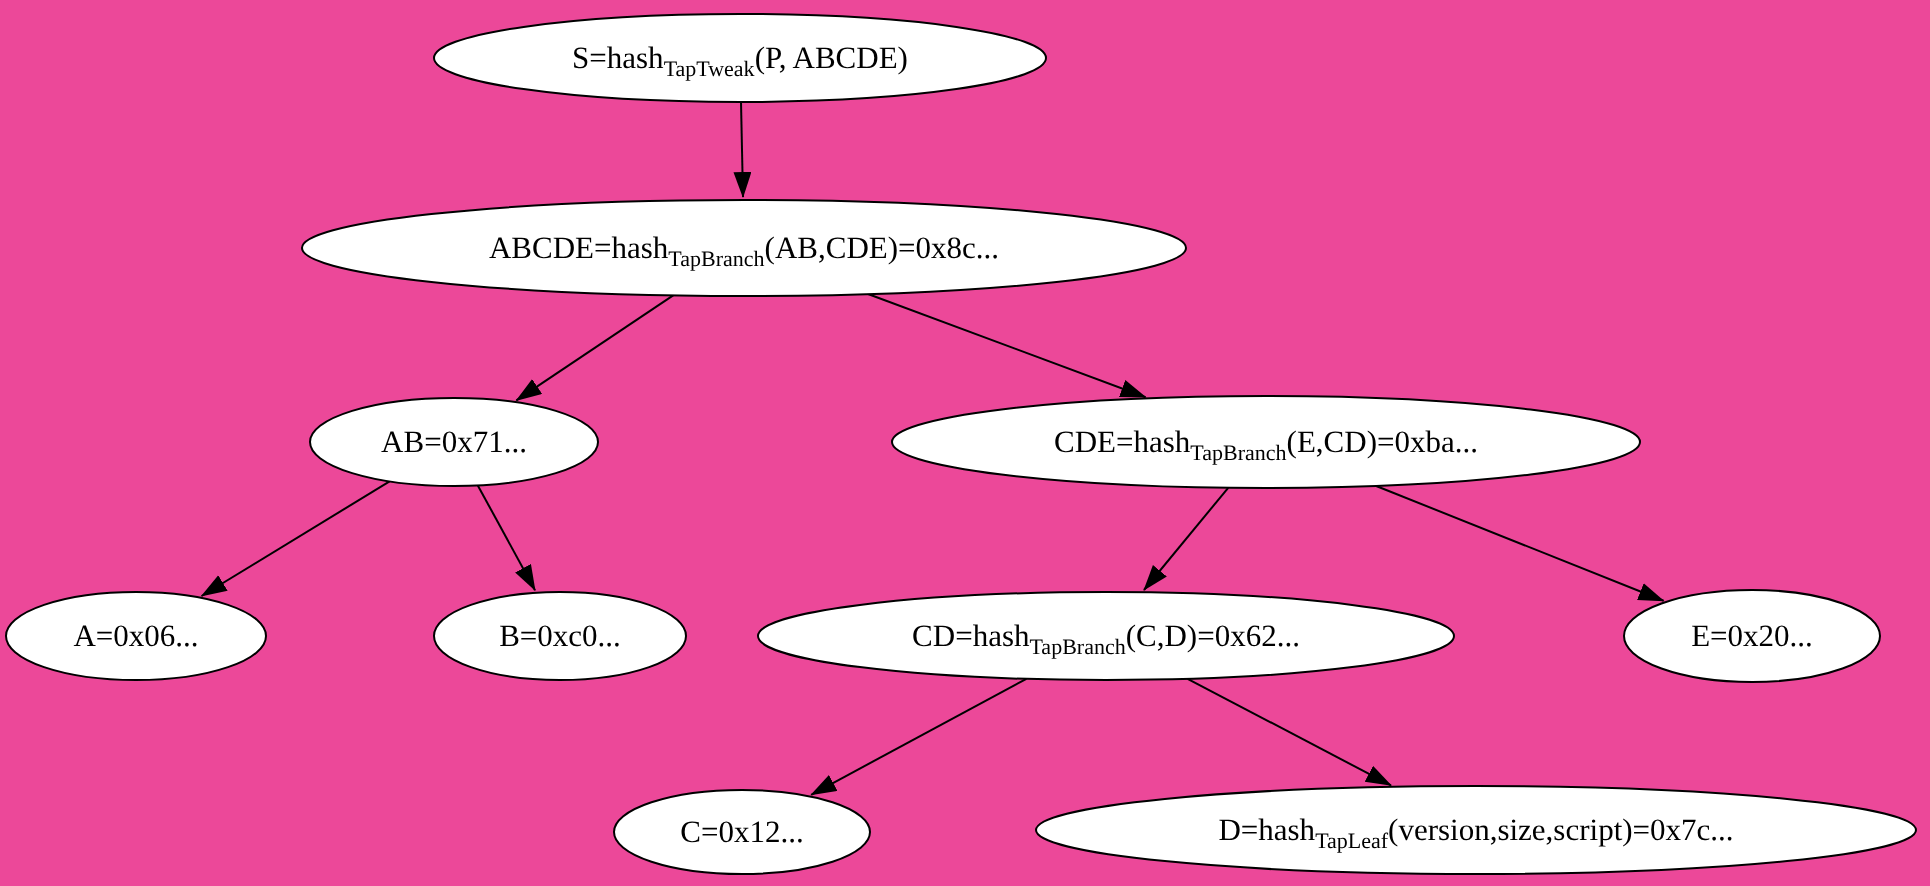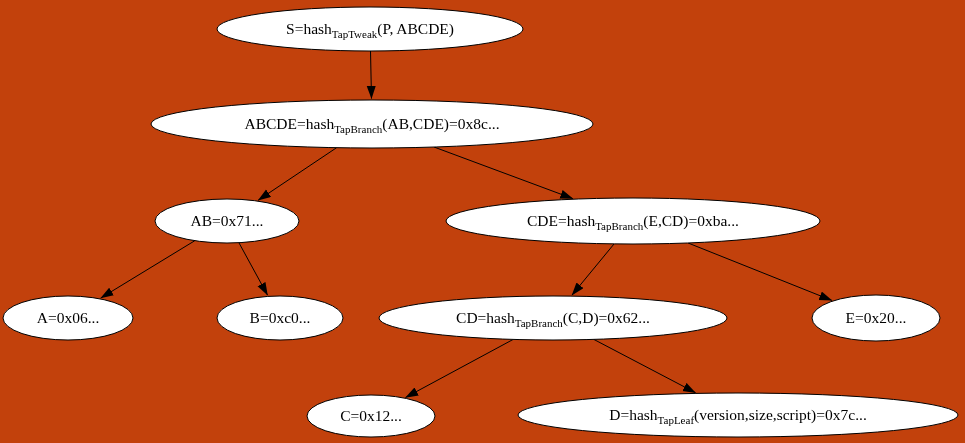--- a/index.html
+++ b/index.html
@@ -4,21 +4,21 @@
 <style>
   html, body {
     margin: 0;
     padding: 0;
     background: #ffffff;
   }
   .canvas {
     position: relative;
     width: 965px;
     height: 443px;
-    background: #c2410c;
+    background: #ec4899;
     overflow: hidden;
   }
   svg text {
     font-family: "Liberation Serif", "DejaVu Serif", serif;
     fill: #000000;
   }
 </style>
 </head>
 <body>
 

